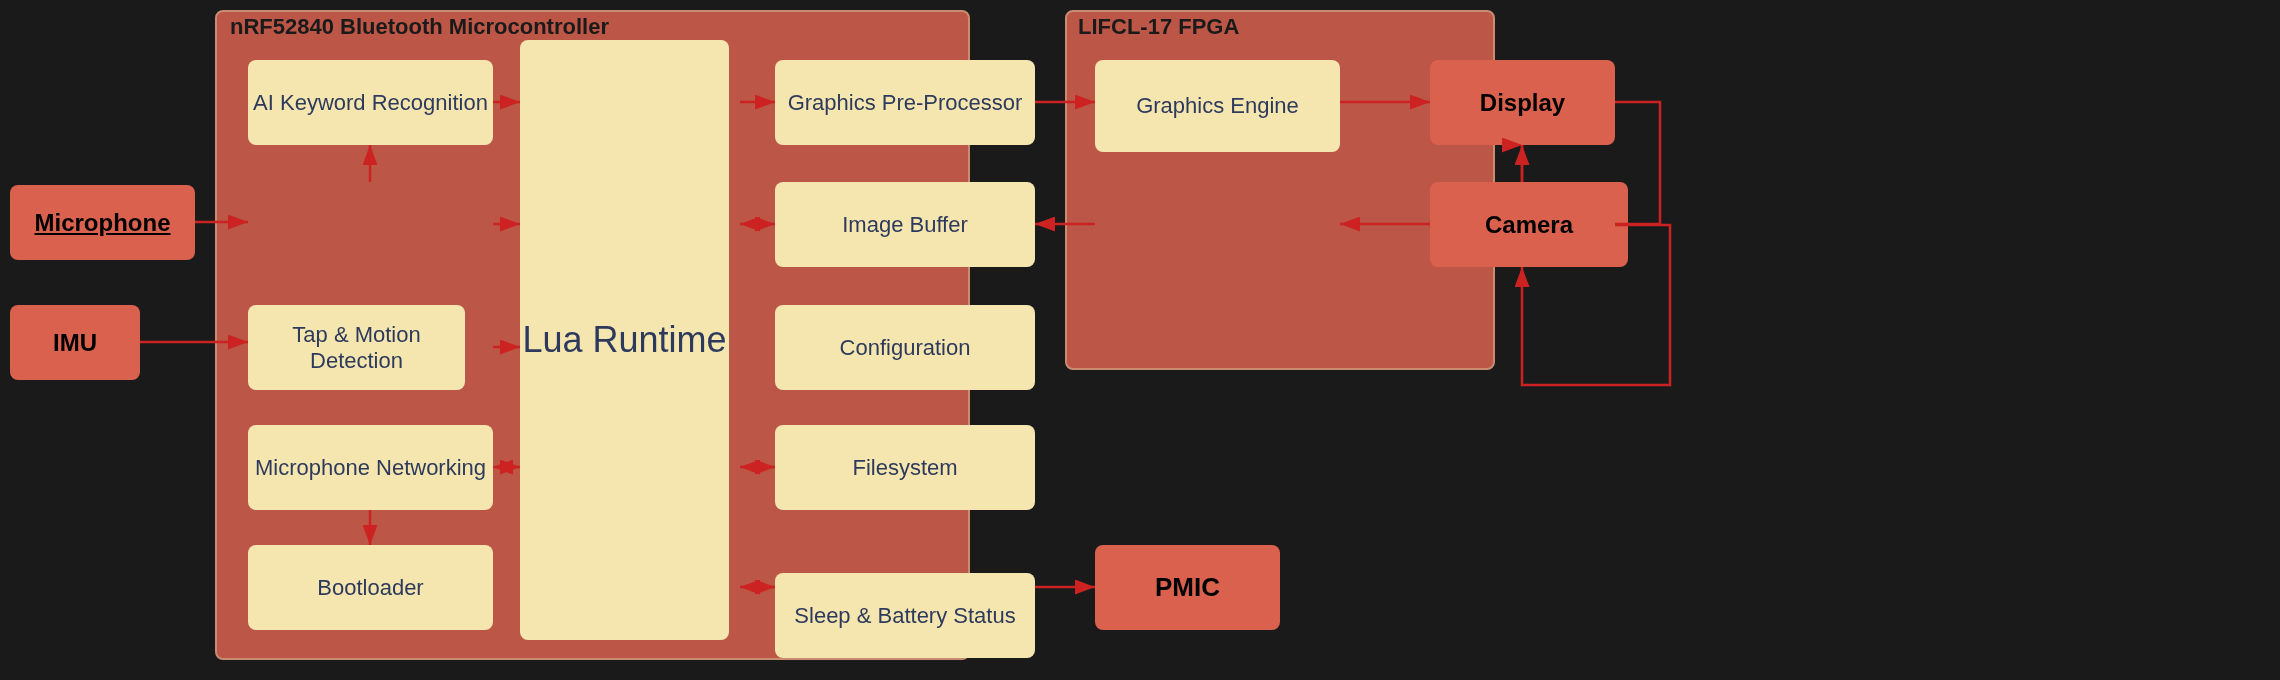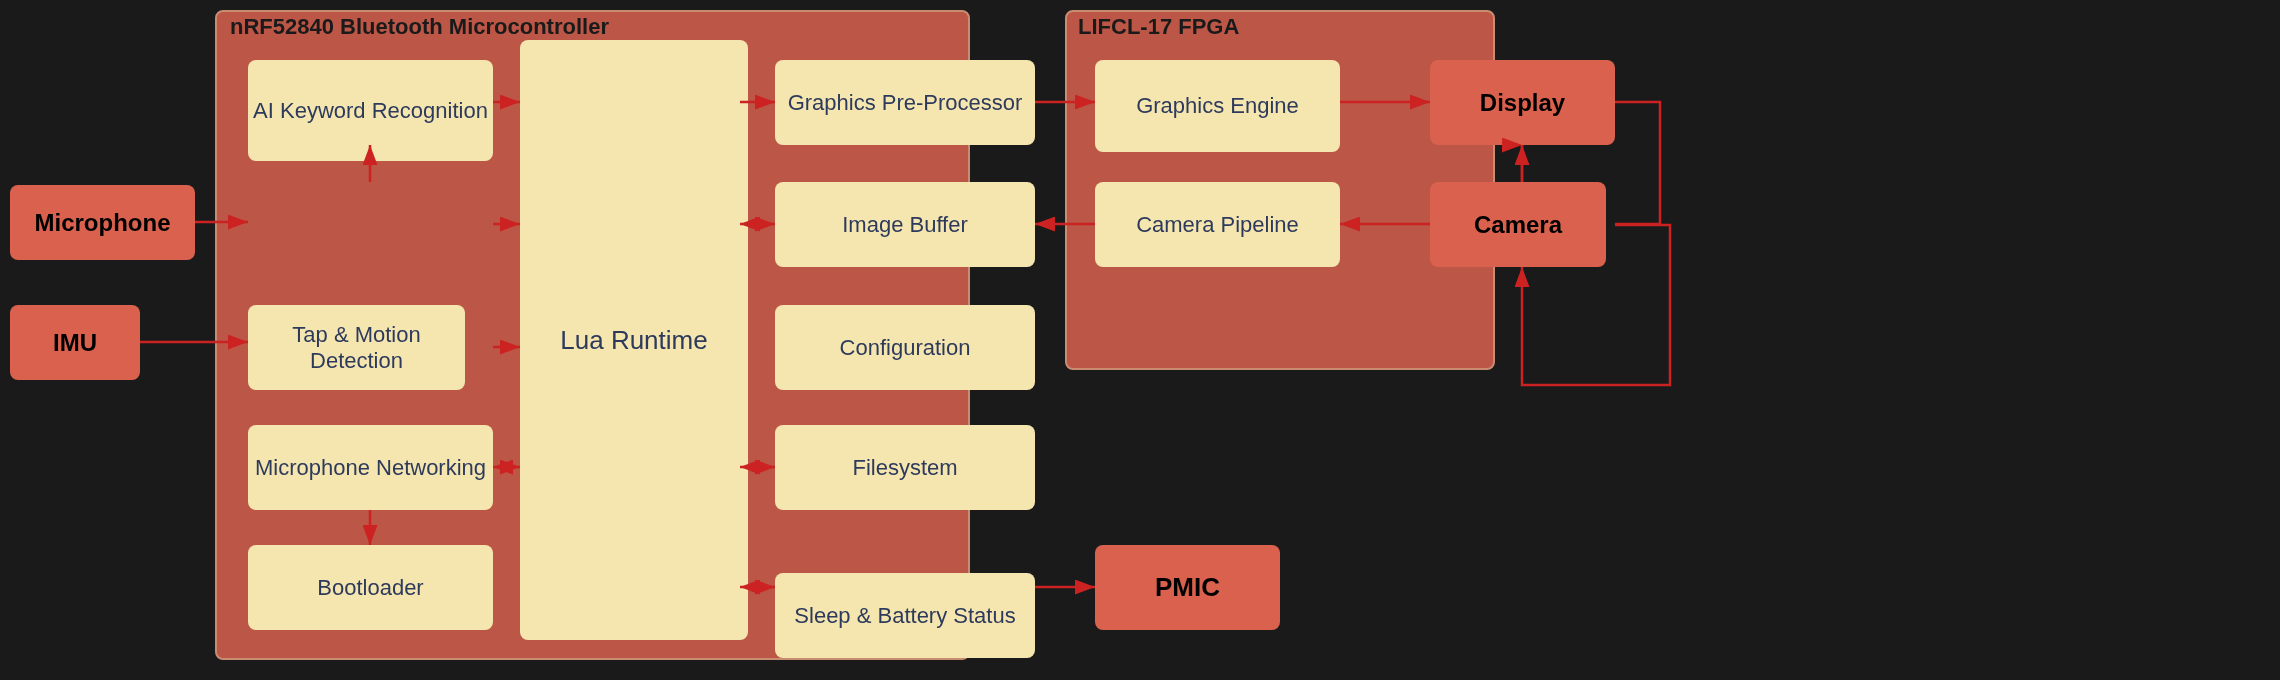--- a/index.html
+++ b/index.html
@@ -103,46 +103,46 @@
 <body>
 
 <div class="diagram-container">
 
   <div class="container-box nrf-container"></div>
   <div class="container-label" style="left:230px; top:14px;">nRF52840 Bluetooth Microcontroller</div>
 
   <div class="container-box lifcl-container"></div>
   <div class="container-label" style="left:1078px; top:14px;">LIFCL-17 FPGA</div>
 
-  <div class="box box-dark" style="left:10px; top:185px; width:185px; height:75px;">
+  <div class="box box-dark" style="left:10px; top:185px; width:185px; height:75px;text-decoration:underline;">
     <span>Microphone</span>
   </div>
 
   <div class="box box-dark" style="left:10px; top:305px; width:130px; height:75px;">
     <span>IMU</span>
   </div>
 
-  <div class="box box-light" style="left:248px; top:60px; width:245px; height:101px;">
+  <div class="box box-light" style="left:248px; top:60px; width:245px; height:85px;">
     <span>AI Keyword Recognition</span>
   </div>
 
 
   <div class="box box-light" style="left:248px; top:305px; width:217px; height:85px;">
     <span>Tap &amp; Motion Detection</span>
   </div>
 
   <div class="box box-light" style="left:248px; top:425px; width:245px; height:85px;">
     <span>Microphone Networking</span>
   </div>
 
   <div class="box box-light" style="left:248px; top:545px; width:245px; height:85px;">
     <span>Bootloader</span>
   </div>
 
-  <div class="box box-light" style="left:520px; top:40px; width:228px; height:600px; font-size:26px;">
+  <div class="box box-light" style="left:520px; top:40px; width:209px; height:600px; font-size:36px;">
     <span>Lua Runtime</span>
   </div>
 
   <div class="box box-light" style="left:775px; top:60px; width:260px; height:85px;">
     <span>Graphics Pre-Processor</span>
   </div>
 
   <div class="box box-light" style="left:775px; top:182px; width:260px; height:85px;">
     <span>Image Buffer</span>
   </div>
@@ -156,29 +156,26 @@
   </div>
 
   <div class="box box-light" style="left:775px; top:545px; width:260px; height:85px;margin-top:28px;">
     <span>Sleep &amp; Battery Status</span>
   </div>
 
   <div class="box box-light" style="left:1095px; top:60px; width:245px; height:92px;">
     <span>Graphics Engine</span>
   </div>
 
-  <div class="box box-light" style="left:1095px; top:182px; width:245px; height:85px;">
-    <span>Camera Pipeline</span>
-  </div>
 
   <div class="box box-dark" style="left:1430px; top:60px; width:185px; height:85px;">
     <span>Display</span>
   </div>
 
-  <div class="box box-dark" style="left:1430px; top:182px; width:176px; height:85px;">
+  <div class="box box-dark" style="left:1430px; top:182px; width:198px; height:85px;">
     <span>Camera</span>
   </div>
 
   <div class="box box-dark" style="left:1095px; top:545px; width:185px; height:85px; font-size:26px; font-weight:700;">
     <span>PMIC</span>
   </div>
 
   <svg class="arrows">
     <defs>
       <marker id="arrowhead" markerWidth="8" markerHeight="6" refX="8" refY="3" orient="auto">

